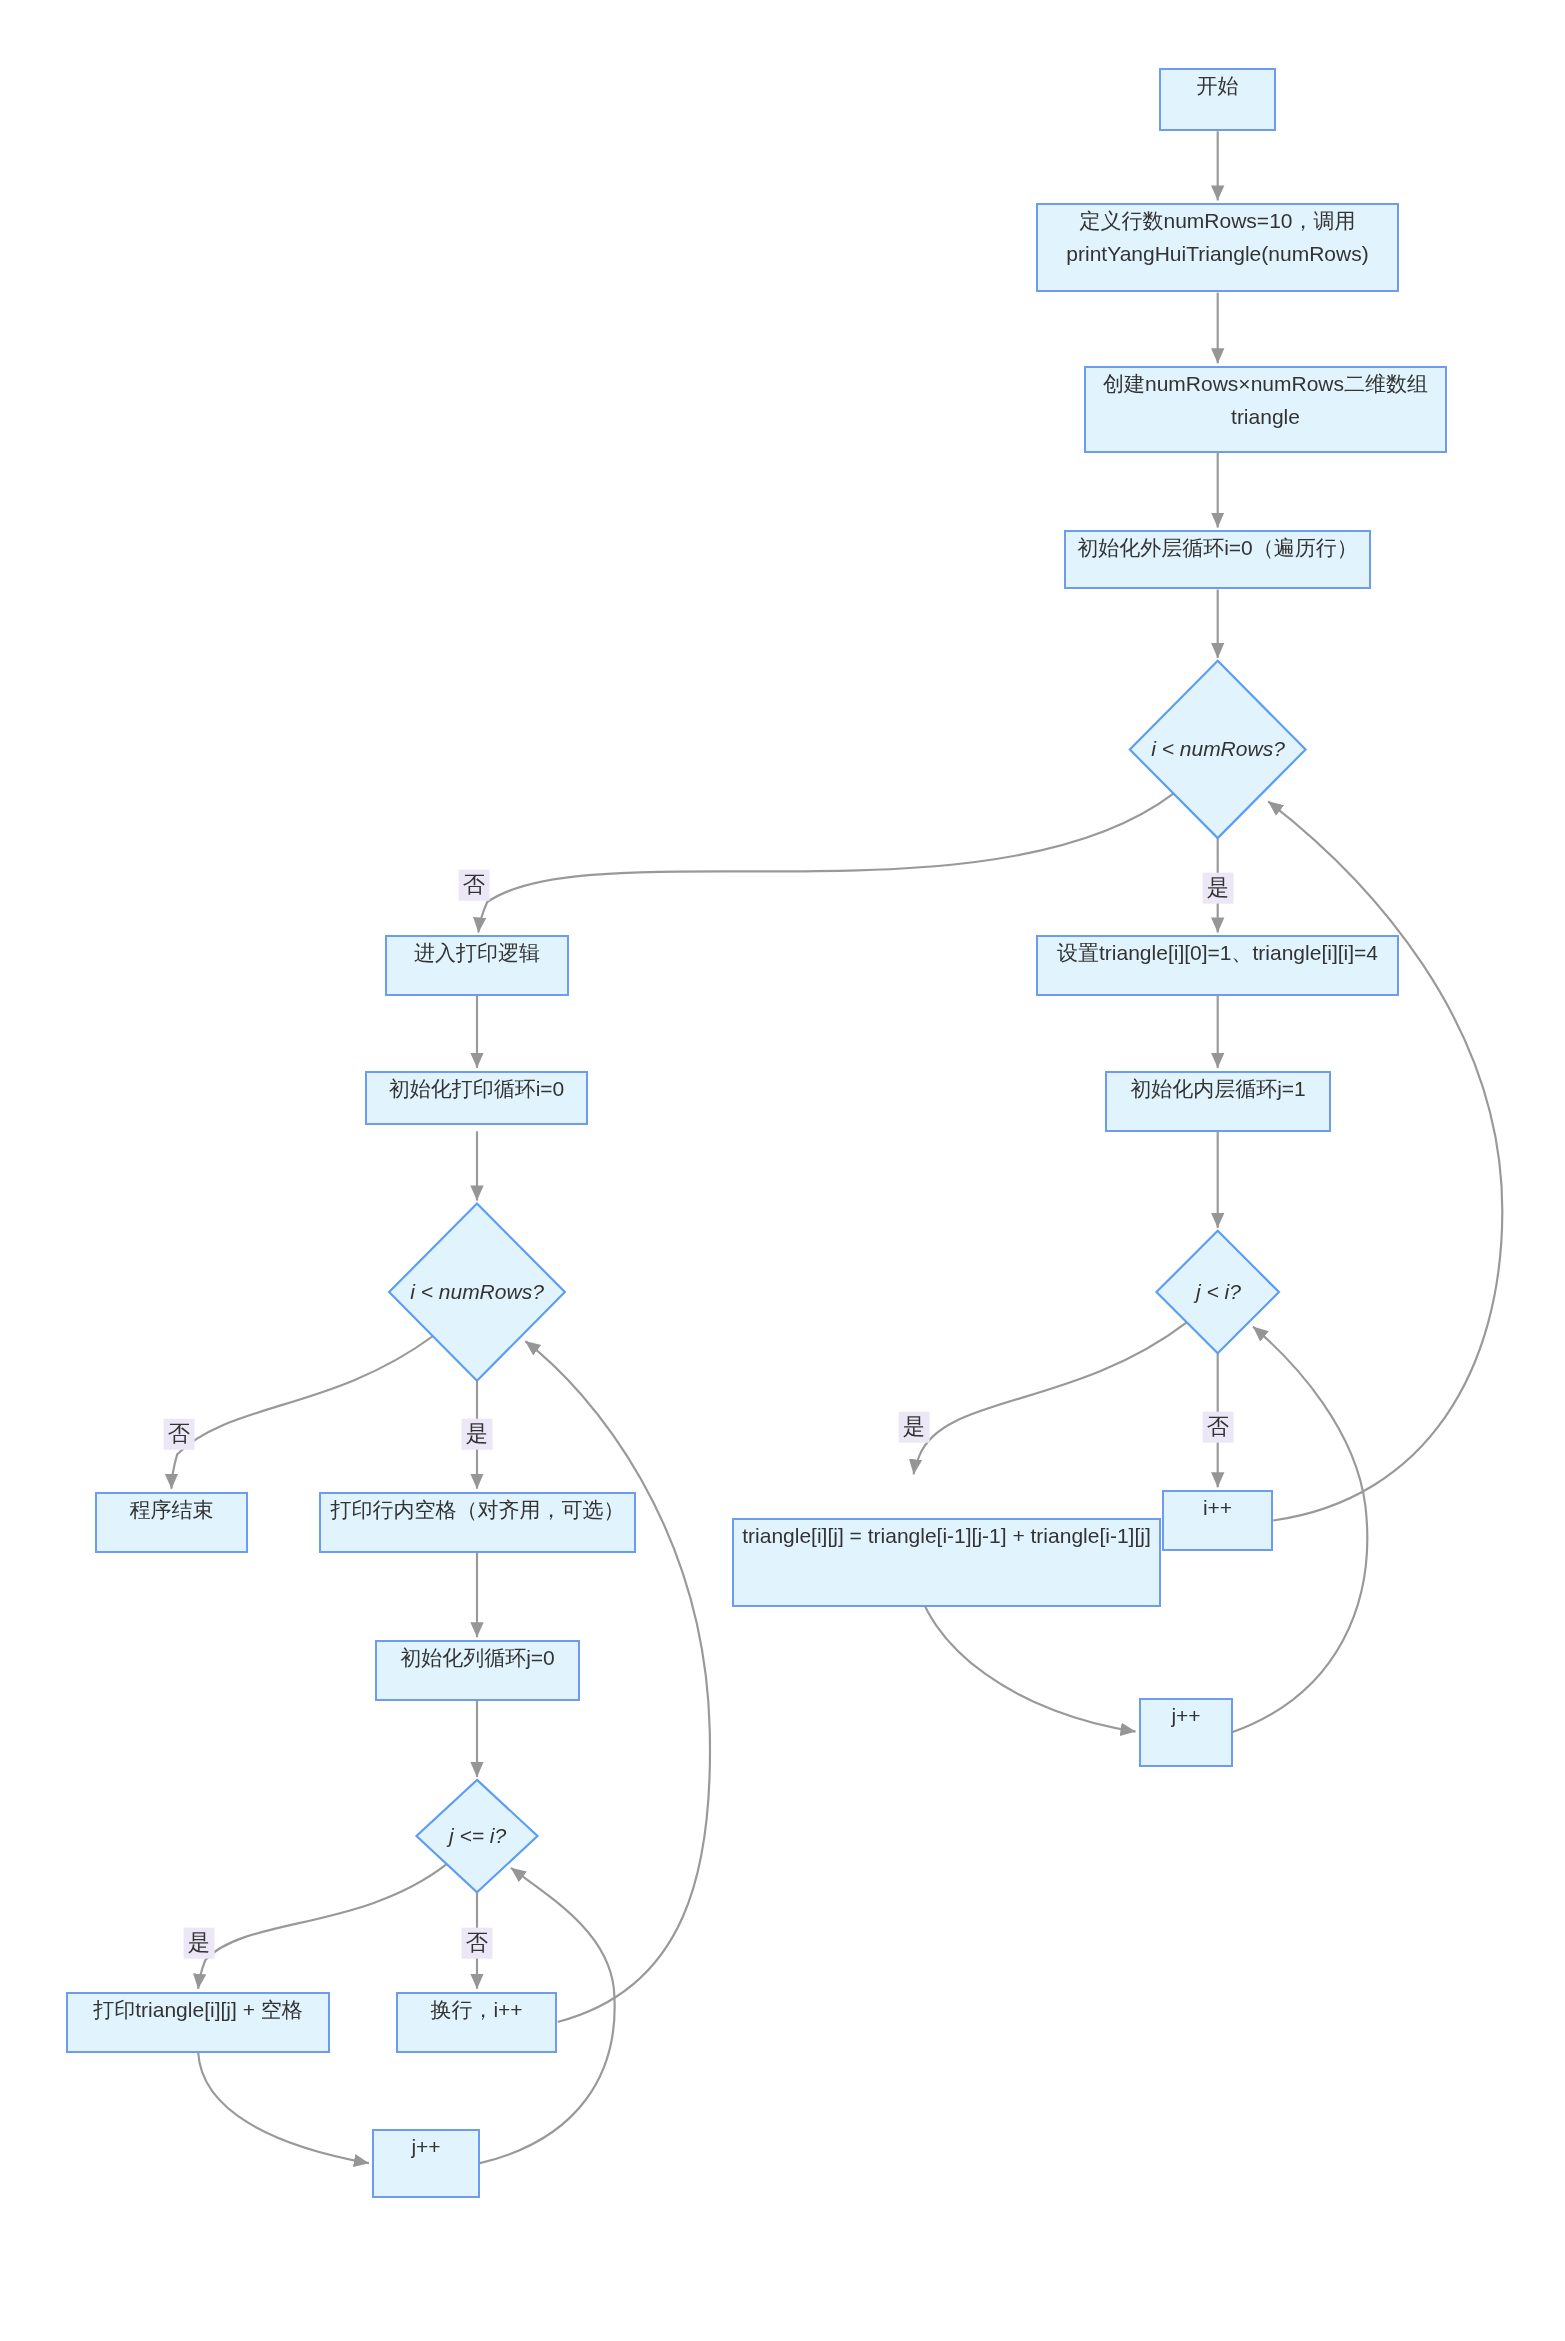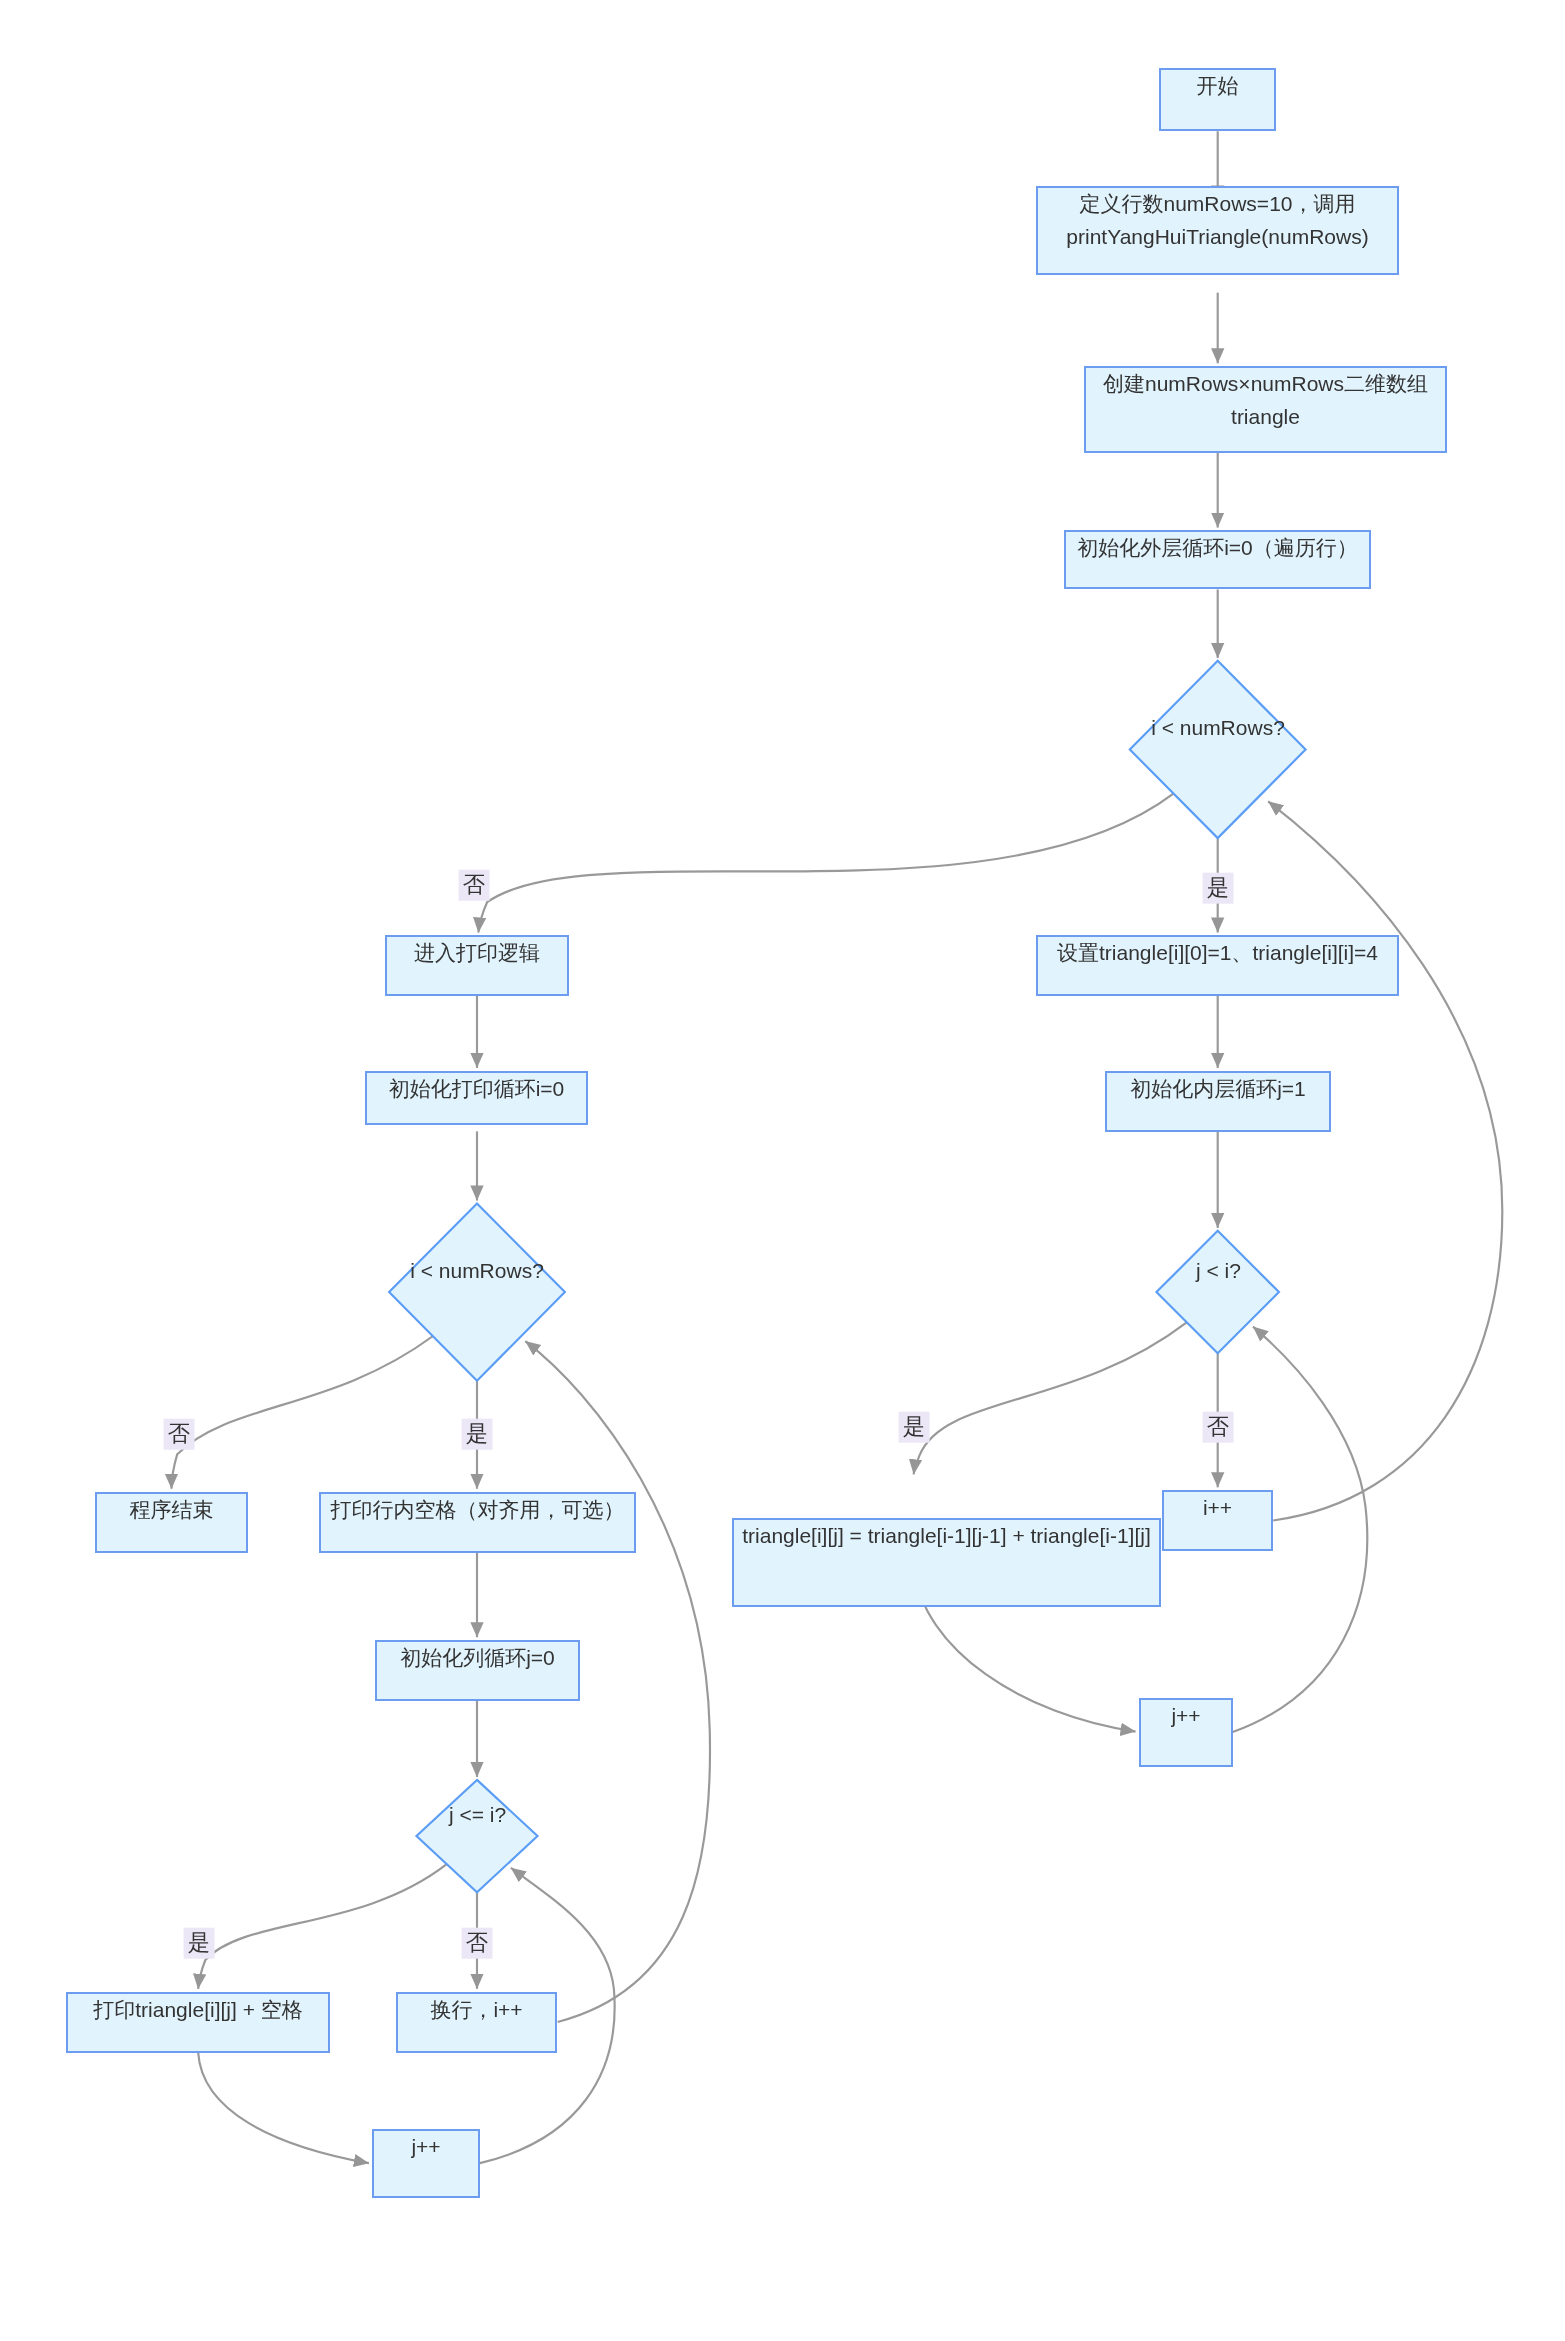--- a/index.html
+++ b/index.html
@@ -20,23 +20,23 @@
   .edge-arrowhead{fill:#969696;}
   .decision{fill:var(--node-fill);stroke:var(--decision-border);stroke-width:3px;}
   .node{
     position:absolute;box-sizing:border-box;
     background:var(--node-fill);border:2.2px solid var(--node-border);
     display:flex;align-items:flex-start;justify-content:center;
     text-align:center;font-size:21px;line-height:1.55;padding:0 5.8px;
   }
   .dtext{
     position:absolute;box-sizing:border-box;
-    display:flex;justify-content:center;
+    display:flex;align-items:center;justify-content:center;
     text-align:center;font-size:21px;line-height:1.4;
-    background:transparent;border:none;pointer-events:none;
+    background:transparent;border:none;pointer-events:none;font-style:italic;
   }
   .elabel{
     position:absolute;transform:translate(-50%,-50%);
     background:var(--edge-label-bg);
     font-size:22.3px;line-height:1.25;padding:1.4px 4.3px;white-space:nowrap;
   }
 </style>
 </head>
 <body>
 
@@ -74,21 +74,21 @@
 
   <polygon class="decision" points="1690,917 1812,1040 1690,1163 1568,1040"></polygon>
   <polygon class="decision" points="1690,1708 1775,1793 1690,1878 1605,1793"></polygon>
   <polygon class="decision" points="662,1670 784,1793 662,1916 540,1793"></polygon>
   <polygon class="decision" points="662,2470 746,2548 662,2626 578,2548"></polygon>
 </svg>
 
 <div class="node" style="left:1159px;top:68px;width:117px;height:63px">
     <span>开始</span>
   </div>
-<div class="node" style="left:1036px;top:186px;width:363px;height:89px">
+<div class="node" style="left:1036px;top:203px;width:363px;height:89px">
     <span>定义行数numRows=10，调用 printYangHuiTriangle(numRows)</span>
   </div>
 <div class="node" style="left:1084px;top:366px;width:363px;height:87px">
     <span>创建numRows×numRows二维数组 triangle</span>
   </div>
 <div class="node" style="left:1064px;top:530px;width:307px;height:59px">
     <span>初始化外层循环i=0（遍历行）</span>
   </div>
 <div class="node" style="left:1036px;top:935px;width:363px;height:61px">
     <span>设置triangle[i][0]=1、triangle[i][i]=4</span>

